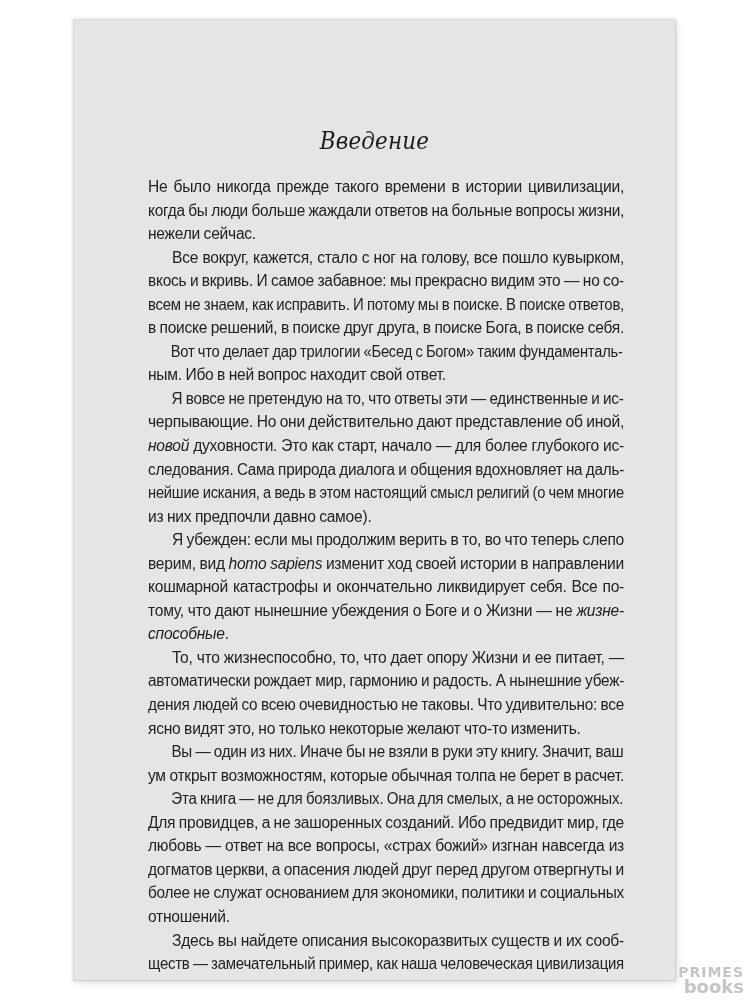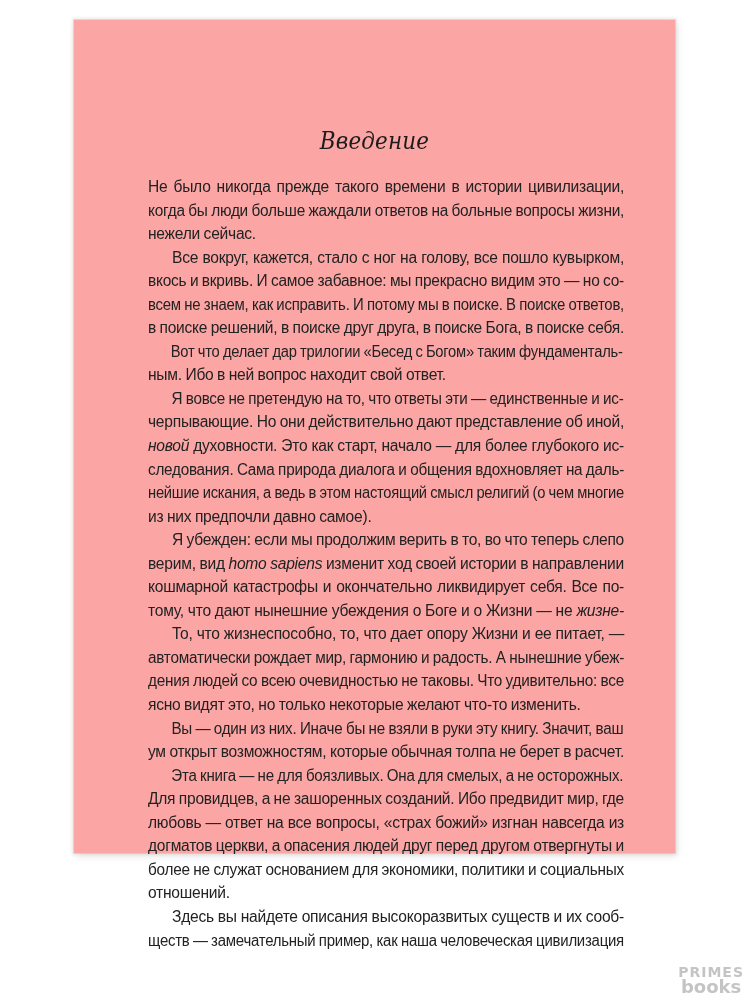--- a/index.html
+++ b/index.html
@@ -1,22 +1,22 @@
 <!DOCTYPE html>
 <html><head>
 <meta charset="utf-8">
 <style>
   html, body { margin: 0; padding: 0; }
   body {
     width: 750px; height: 1000px; background: #ffffff; position: relative; overflow: hidden;
     font-family: "Liberation Sans", "DejaVu Sans", sans-serif;
   }
   .page {
-    position: absolute; left: 74px; top: 20px; width: 601px; height: 833px;
-    background: #fca5a5;
+    position: absolute; left: 74px; top: 20px; width: 601px; height: 960px;
+    background: #e5e5e5;
     box-shadow: 0 0 3px 2px rgba(0,0,0,0.07), 2px 3px 8px rgba(0,0,0,0.10), 0 0 0 1px #ececec;
   }
   .title {
     position: absolute; left: 0; right: 0; top: 106px; text-align: center;
     font-family: "DejaVu Serif", "Liberation Serif", serif;
     font-style: italic; font-size: 25px; color: #1c1c1c; letter-spacing: 0.2px;
     transform: scaleX(0.86);
   }
   .body-text {
     position: absolute; left: 58px; top: 155px; width: 476px;
@@ -25,21 +25,21 @@
   .line {
     display: block; white-space: nowrap; height: 23.55px;
     text-align: justify; text-align-last: justify;
     letter-spacing: -0.25px; word-spacing: -0.5px;
     transform-origin: left center;
   }
   .line.last { text-align-last: left; }
   .line.indent { padding-left: 24px; }
   .line i { font-style: italic; }
   .watermark {
-    position: absolute; right: 6px; bottom: 4px; text-align: center;
+    position: absolute; right: 6px; bottom: 4px; text-align: right;
     color: #c4c4c4; font-family: "DejaVu Sans", sans-serif; line-height: 1; margin-left: 36px;
   }
   .wm-top { font-size: 14px; font-weight: bold; letter-spacing: 1px; display: block; }
   .wm-bottom { font-size: 18px; font-weight: bold; display: block; margin-top: -1px; }
 </style>
 </head>
 <body>
 
 <div class="page">
   <div class="title">Введение</div>
@@ -62,20 +62,21 @@
     <span class="line" style="transform: scaleX(0.9994); text-align-last: left;">черпывающие. Но они действительно дают представление об иной,</span>
     <span class="line"><i>новой</i><span> духовности. Это как старт, начало — для более глубокого ис-</span></span>
     <span class="line" style="transform: scaleX(0.9799); text-align-last: left;">следования. Сама природа диалога и общения вдохновляет на даль-</span>
     <span class="line" style="transform: scaleX(0.9434); text-align-last: left;">нейшие искания, а ведь в этом настоящий смысл религий (о чем многие</span>
     <span class="line last">из них предпочли давно самое).</span>
 
     <span class="line indent" style="transform: scaleX(0.9977); text-align-last: left;">Я убежден: если мы продолжим верить в то, во что теперь слепо</span>
     <span class="line"><span>верим, вид </span><i>homo sapiens</i><span> изменит ход своей истории в направлении</span></span>
     <span class="line">кошмарной катастрофы и окончательно ликвидирует себя. Все по-</span>
     <span class="line"><span>тому, что дают нынешние убеждения о Боге и о Жизни — не </span><i>жизне-</i></span>
+    <span class="line last"><i>способные</i><span>.</span></span>
 
     <span class="line indent">То, что жизнеспособно, то, что дает опору Жизни и ее питает, —</span>
     <span class="line" style="transform: scaleX(0.9825); text-align-last: left;">автоматически рождает мир, гармонию и радость. А нынешние убеж-</span>
     <span class="line" style="transform: scaleX(0.983); text-align-last: left;">дения людей со всею очевидностью не таковы. Что удивительно: все</span>
     <span class="line last">ясно видят это, но только некоторые желают что-то изменить.</span>
 
     <span class="line indent" style="transform: scaleX(0.9741); text-align-last: left;">Вы — один из них. Иначе бы не взяли в руки эту книгу. Значит, ваш</span>
     <span class="line" style="transform: scaleX(0.998); text-align-last: left;">ум открыт возможностям, которые обычная толпа не берет в расчет.</span>
 
     <span class="line indent" style="transform: scaleX(0.9691); text-align-last: left;">Эта книга — не для боязливых. Она для смелых, а не осторожных.</span>

